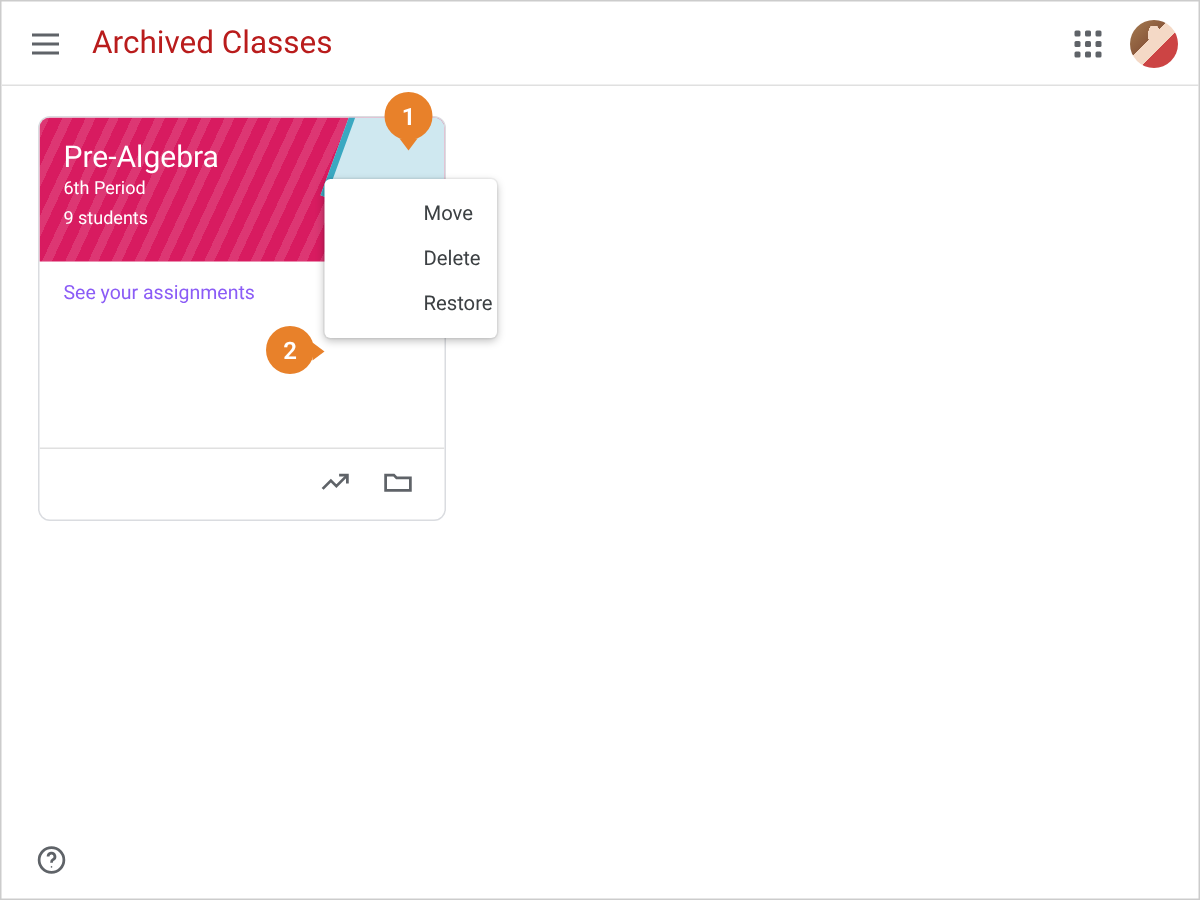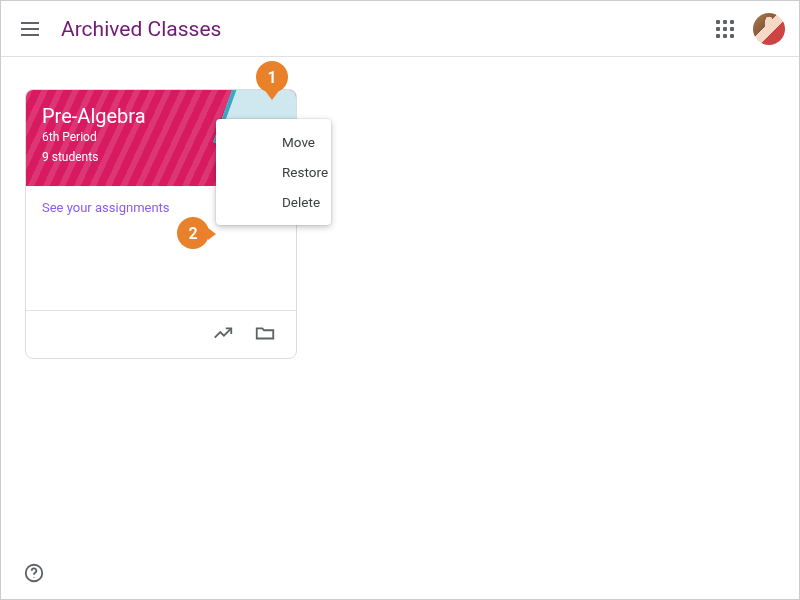--- a/index.html
+++ b/index.html
@@ -32,21 +32,21 @@
     }
     .menu-icon {
       width: 24px; height: 24px;
       display: flex; flex-direction: column; justify-content: center; gap: 4px;
       cursor: pointer;
       margin-right: 16px;
     }
     .menu-icon span { display:block; height:2px; background:#5f6368; width:18px; }
     .page-title {
       font-size: 21px;
-      color: #701a75;
+      color: #b91c1c;
       font-weight: 400;
       flex: 1;
     }
     .apps-icon {
       width: 24px; height: 24px;
       display: grid; grid-template-columns: repeat(3, 4px); grid-template-rows: repeat(3, 4px);
       gap: 3px;
       align-content: center; justify-content: center;
       cursor: pointer;
       margin-right: 16px;
@@ -61,21 +61,21 @@
     }
     .avatar::after {
       content:'';
       position:absolute; left:8px; top:4px; width:16px; height:20px;
       background: radial-gradient(ellipse at 50% 30%, #f4d9c6 35%, transparent 36%);
     }
     
     .card {
       position: absolute;
       left: 24px;
-      top: 88px;
+      top: 76px;
       width: 272px;
       height: 270px;
       border: 1px solid #dadce0;
       border-radius: 8px;
       background: #fff;
       overflow: hidden;
     }
     .card-header {
       height: 96px;
       padding: 14px 16px 10px 16px;
@@ -228,22 +228,22 @@
         <span>
           <svg width="22" height="22" viewBox="0 0 24 24" fill="none" stroke-width="2">
             <path d="M3 7 L3 18 L21 18 L21 9 L11 9 L9 7 Z"></path>
           </svg>
         </span>
       </div>
     </div>
 
     <div class="context-menu">
       <div class="menu-item">Move</div>
+      <div class="menu-item">Delete</div>
       <div class="menu-item">Restore</div>
-      <div class="menu-item">Delete</div>
     </div>
 
     <div class="callout callout-1">
       <span>1</span>
     </div>
     <div class="callout callout-2">
       <span>2</span>
     </div>
 
     <div class="help-icon">

